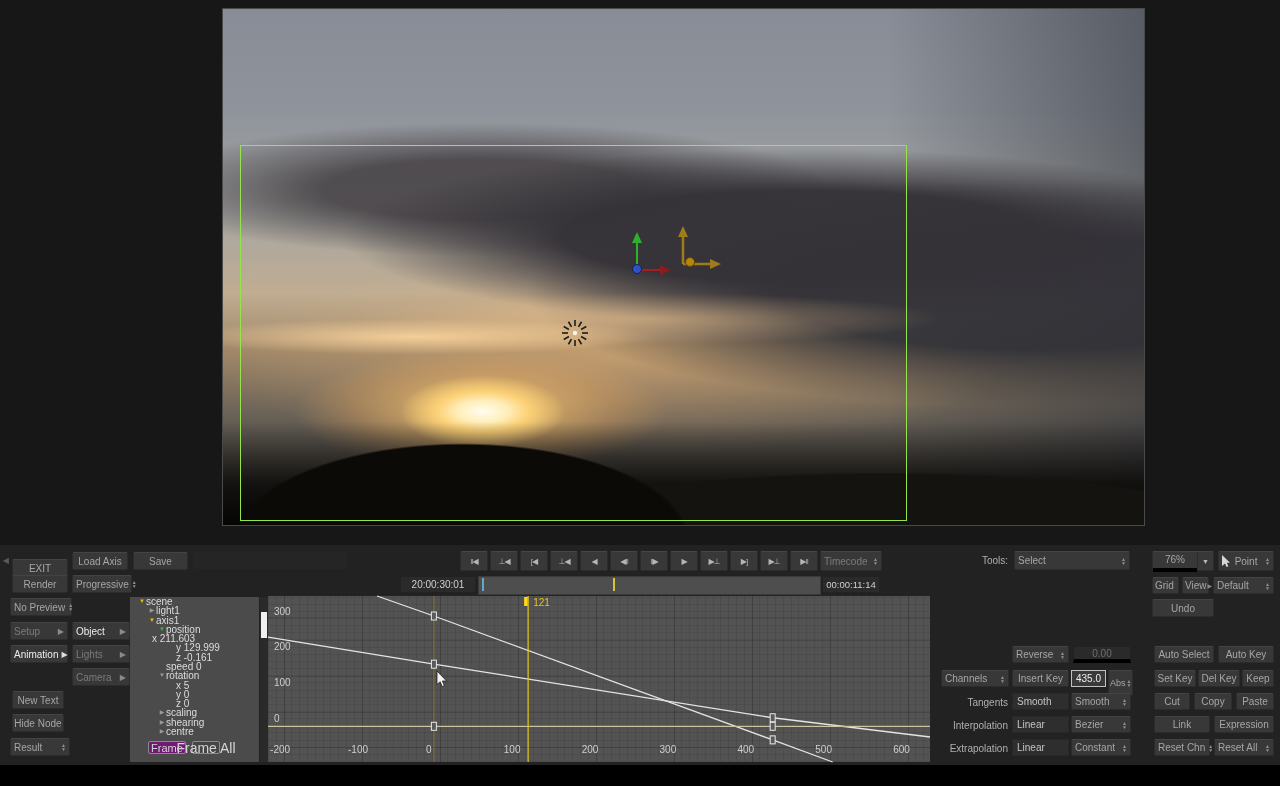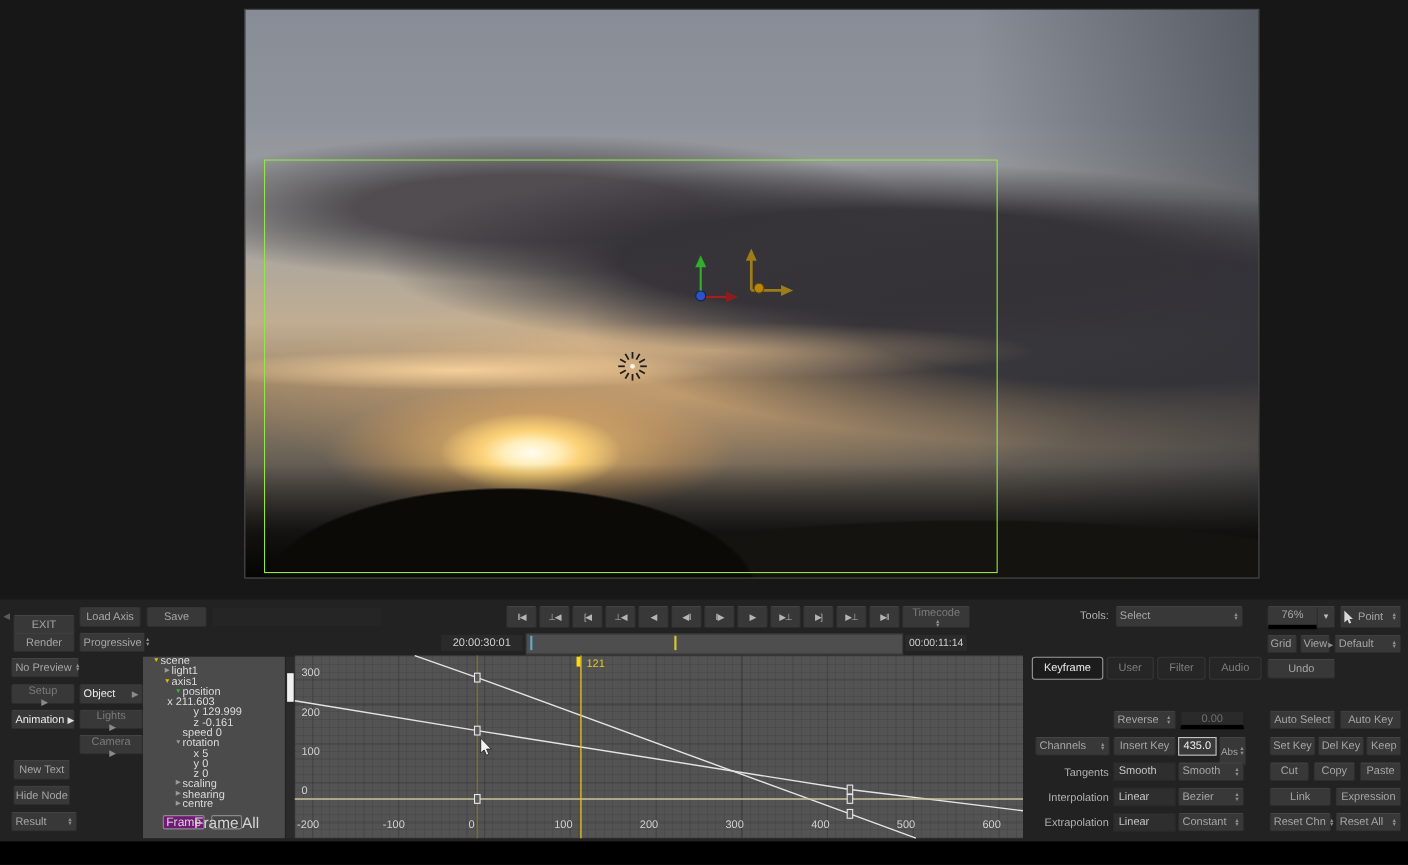--- a/index.html
+++ b/index.html
@@ -3,21 +3,21 @@
 <meta charset="utf-8">
 <style>
   html,body{margin:0;padding:0;background:#000;}
   #root{position:relative;width:1280px;height:786px;background:#171717;overflow:hidden;
         font-family:"Liberation Sans",sans-serif;-webkit-font-smoothing:antialiased;}
   
   .btn{position:absolute;box-sizing:border-box;background:#383838;border:1px solid #2c2c2c;
        border-top-color:#444;color:#a6a6a6;font-size:10px;display:flex;align-items:center;
        justify-content:center;border-radius:2px;white-space:nowrap;}
   .btn.bright{color:#ececec;}
-  .btn.dim{color:#7b7b7b;flex-direction:column;}
+  .btn.dim{color:#7b7b7b;}
   .dd{justify-content:space-between;padding:0 3px;}
   .st{display:flex;flex-direction:column;font-size:5px;line-height:4px;color:#909090;margin-left:3px;}
   .chev{color:#8a8a8a;font-size:8px;margin-left:3px;}
   .field{position:absolute;box-sizing:border-box;background:#2a2a2a;border:1px solid #222;
          color:#c4c4c4;font-size:10px;display:flex;align-items:center;justify-content:center;}
   .rlabel{position:absolute;color:#b0b0b0;font-size:10px;text-align:right;}
   
   #panel{position:absolute;left:0;top:545px;width:1280px;height:220px;background:#222;}
   #blackbar{position:absolute;left:0;top:765px;width:1280px;height:21px;background:#000;}
   
@@ -253,26 +253,20 @@
        <span class="st">
         <i>▲</i>
         <i>▼</i>
       </span>
     </div>
 
   <div class="btn" style="left:1152px;top:599px;width:62px;height:18px;">
       <span>Undo</span>
     </div>
 
-  <div id="tabs">
-      <div class="tab active">Keyframe</div>
-      <div class="tab">User</div>
-      <div class="tab">Filter</div>
-      <div class="tab">Audio</div>
-    </div>
 
   <div id="tree">
       <div class="trow" style="padding-left: 8px;">
         <span class="tri" style="color: rgb(224, 192, 0);">▼</span>
         <span>scene</span>
       </div>
       <div class="trow" style="padding-left: 18px;">
         <span class="tri" style="color: rgb(154, 154, 154);">▶</span>
         <span>light1</span>
       </div>

